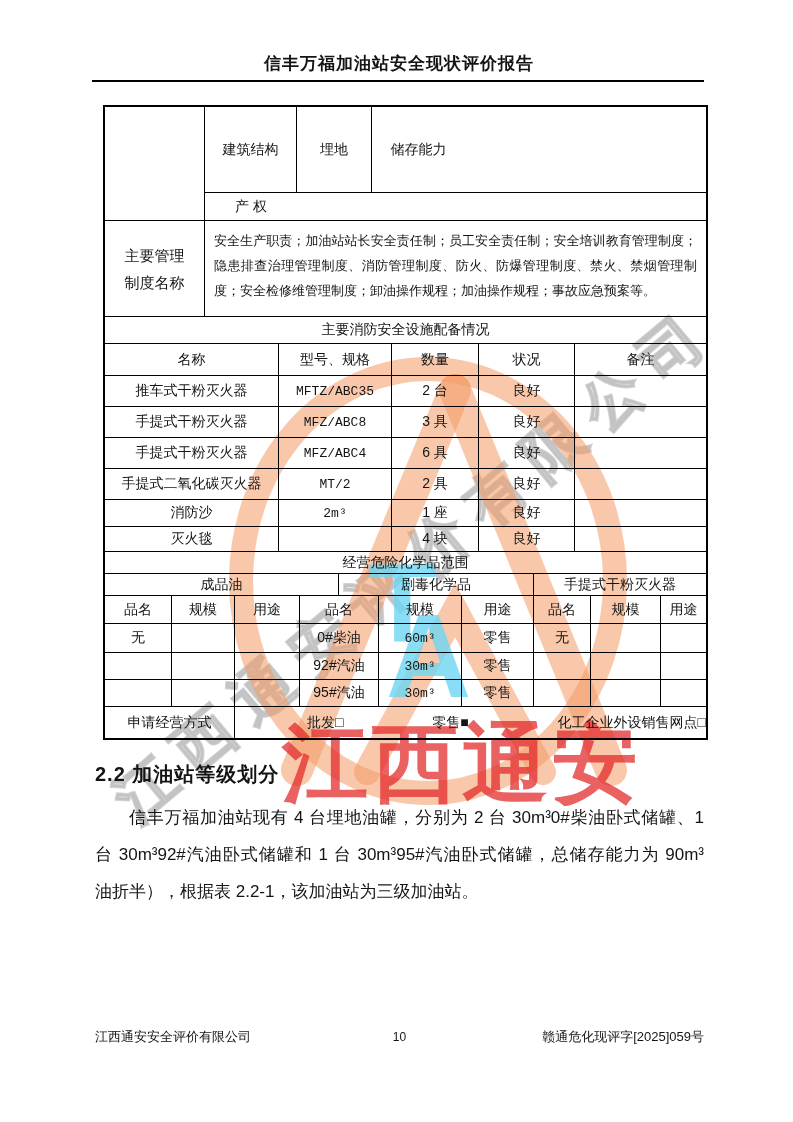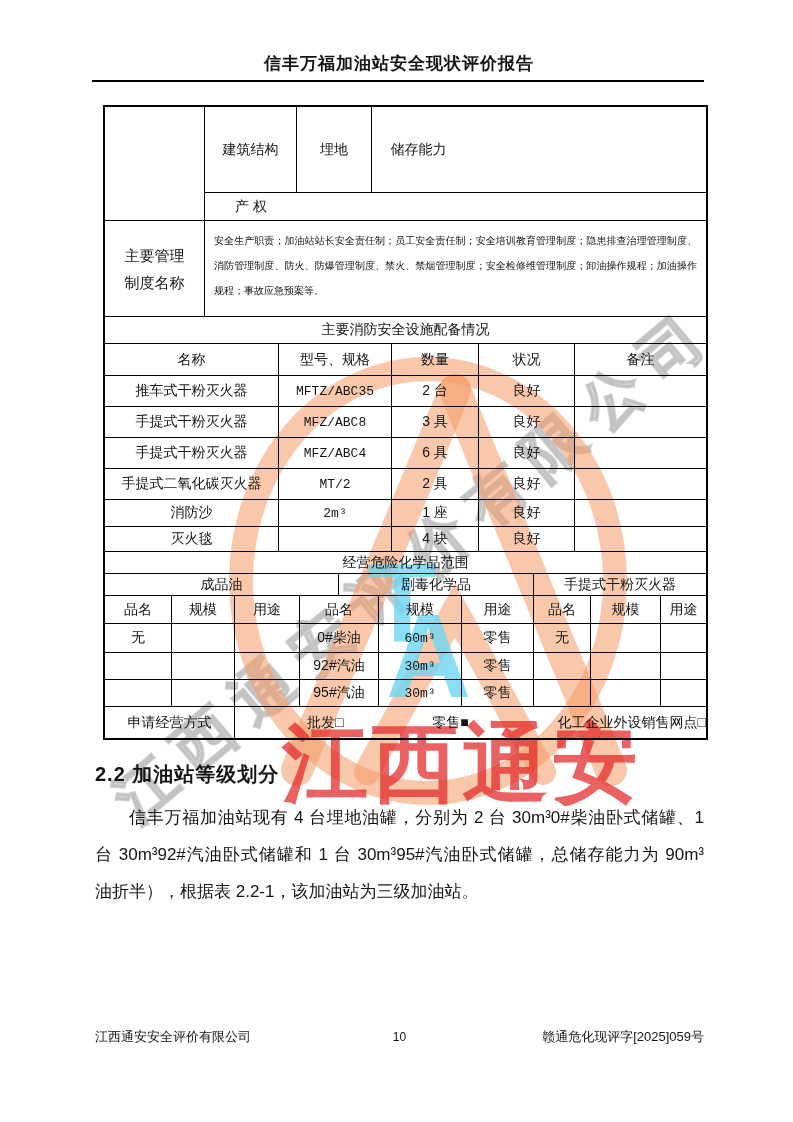--- a/index.html
+++ b/index.html
@@ -39,21 +39,21 @@
     font-size:14px; text-align:center; overflow:hidden; }
   .cell:last-child { border-right:none; }
   .right-col { display:flex; flex-direction:column; }
   .row { display:flex; border-bottom:1px solid #000; }
   .row:last-child { border-bottom:none; }
   .row .cell:last-child { border-right:none; }
   .tanks { flex-direction:column; line-height:28px; font-size:14px; }
   .opts { justify-content:flex-start; padding-left:58px; gap:52px; }
   .opts2 { justify-content:space-between; padding-left:72px; gap:42px; }
   .mgmt-label { flex-direction:column; line-height:27px; font-size:15px; }
-  .mgmt-text { display:block; padding:7px 9px 0 9px; font-size:10px; line-height:25px;
+  .mgmt-text { display:block; padding:7px 9px 0 9px; font-size:13px; line-height:25px;
     text-align:justify; text-align-last:left; word-break:break-all; }
   .mono { font-family:"Liberation Mono","DejaVu Sans Mono",monospace; font-size:13px; }
   .title-cell { width:601px; font-size:14px; }
 
   
   .sec-heading { position:absolute; left:95px; top:761px; font-size:20px; font-weight:bold; letter-spacing:1px; }
   .para { position:absolute; left:95px; top:799px; width:609px; font-size:17px; }
   .pline { height:37px; line-height:37px; white-space:nowrap; overflow:hidden; }
   .pline.just { text-align:justify; text-align-last:justify; white-space:normal; }
   .pline.indent { text-indent:2em; }

